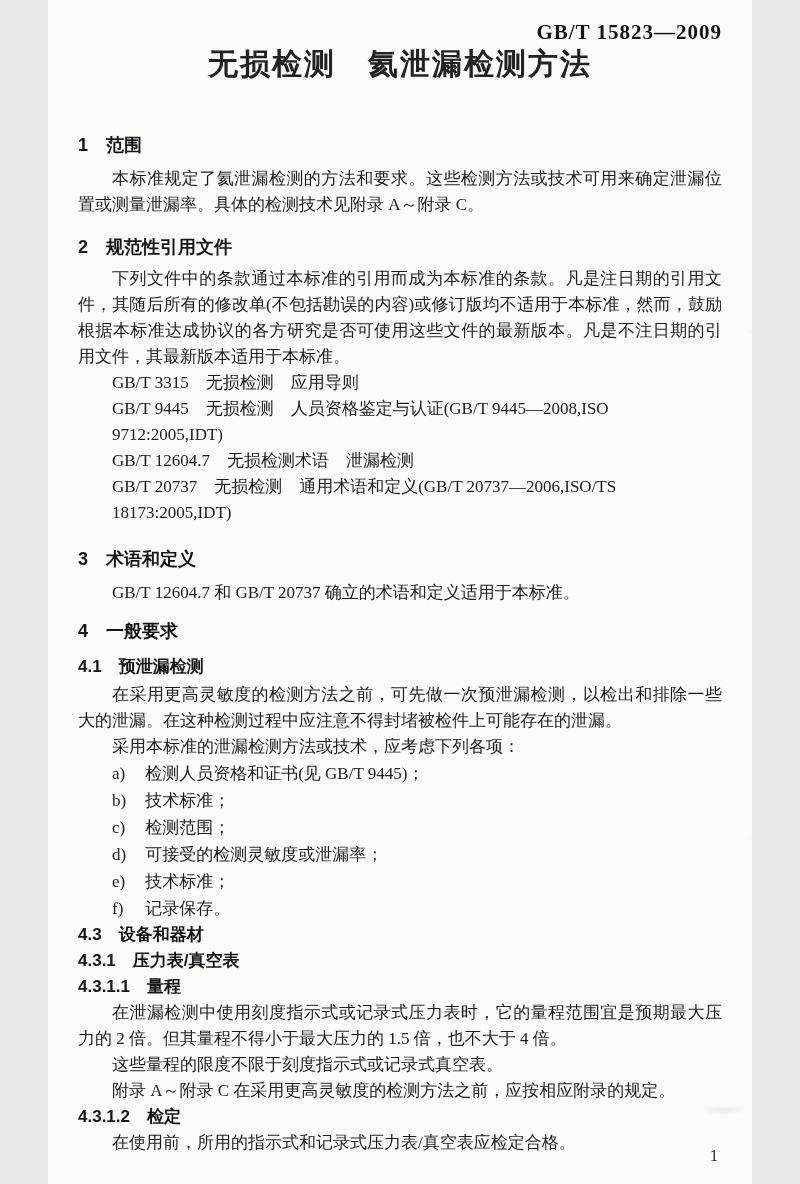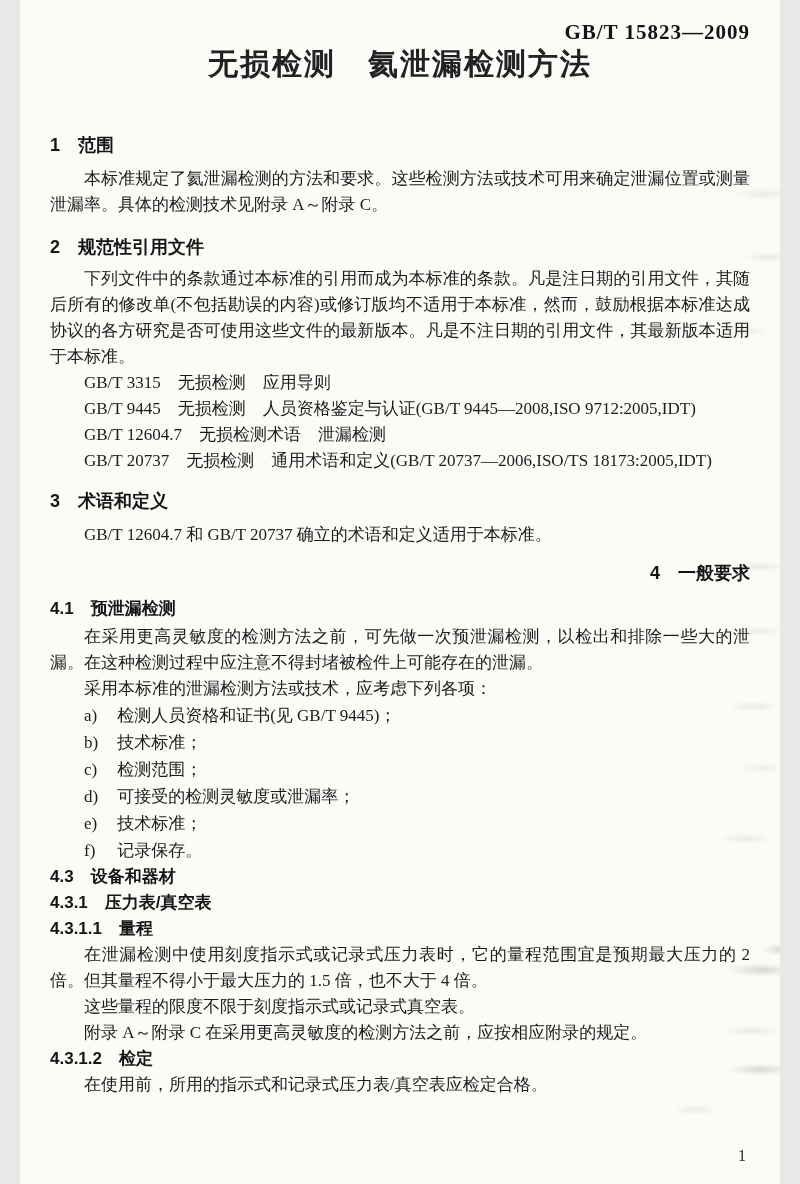--- a/index.html
+++ b/index.html
@@ -1,19 +1,19 @@
 <!DOCTYPE html>
 <html lang="zh"><head>
 <meta charset="utf-8">
 <style>
   html,body{margin:0;padding:0;}
   body{background:#e8e8e6;}
   .page{
     position:relative;
-    width:760px;height:1184px;
+    width:704px;height:1184px;
     margin:0 auto;
     background:#fbfbf8;
     overflow:hidden;
     color:#1e1e1e;
     font-family:"Liberation Serif","DejaVu Serif",serif;
     font-size:17px;
     line-height:26px;
   }
   .content{padding:0 30px;position:relative;z-index:2;}
   .doc-code{
@@ -37,21 +37,21 @@
   }
   .h-sec{
     margin-top:48px;
     font-family:"Liberation Sans","DejaVu Sans",sans-serif;
     font-weight:700;
     font-size:18px;
     line-height:26px;
     color:#151515;
   }
   .h-sec.tight{margin-top:16px;}
-  .h-sec.tighter{margin-top:12px;text-align:right;}
+  .h-sec.tighter{margin-top:12px;}
   .h-sub{
     font-family:"Liberation Sans","DejaVu Sans",sans-serif;
     font-weight:700;
     font-size:17px;
     line-height:26px;
     color:#151515;
   }
   .mt10{margin-top:10px;}
   .mt8{margin-top:8px;}
   .mt6{margin-top:6px;}
@@ -109,21 +109,21 @@
     <div class="h-sec">1　范围</div>
     <div class="para mt8">本标准规定了氦泄漏检测的方法和要求。这些检测方法或技术可用来确定泄漏位置或测量泄漏率。具体的检测技术见附录 A～附录 C。</div>
 
     <div class="h-sec tight">2　规范性引用文件</div>
     <div class="para mt6">下列文件中的条款通过本标准的引用而成为本标准的条款。凡是注日期的引用文件，其随后所有的修改单(不包括勘误的内容)或修订版均不适用于本标准，然而，鼓励根据本标准达成协议的各方研究是否可使用这些文件的最新版本。凡是不注日期的引用文件，其最新版本适用于本标准。</div>
     <div class="ref-line">GB/T 3315　无损检测　应用导则</div>
     <div class="ref-line">GB/T 9445　无损检测　人员资格鉴定与认证(GB/T 9445—2008,ISO 9712:2005,IDT)</div>
     <div class="ref-line">GB/T 12604.7　无损检测术语　泄漏检测</div>
     <div class="ref-line">GB/T 20737　无损检测　通用术语和定义(GB/T 20737—2006,ISO/TS 18173:2005,IDT)</div>
 
-    <div class="h-sec tight" style="margin-top:14px;">3　术语和定义</div>
+    <div class="h-sec tight" style="margin-top:20px;">3　术语和定义</div>
     <div class="para mt8">GB/T 12604.7 和 GB/T 20737 确立的术语和定义适用于本标准。</div>
 
     <div class="h-sec tighter">4　一般要求</div>
 
     <div class="h-sub mt10">4.1　预泄漏检测</div>
     <div class="para mt2">在采用更高灵敏度的检测方法之前，可先做一次预泄漏检测，以检出和排除一些大的泄漏。在这种检测过程中应注意不得封堵被检件上可能存在的泄漏。</div>
 
     <div class="para">采用本标准的泄漏检测方法或技术，应考虑下列各项：</div>
 
     <ul class="req-list">

